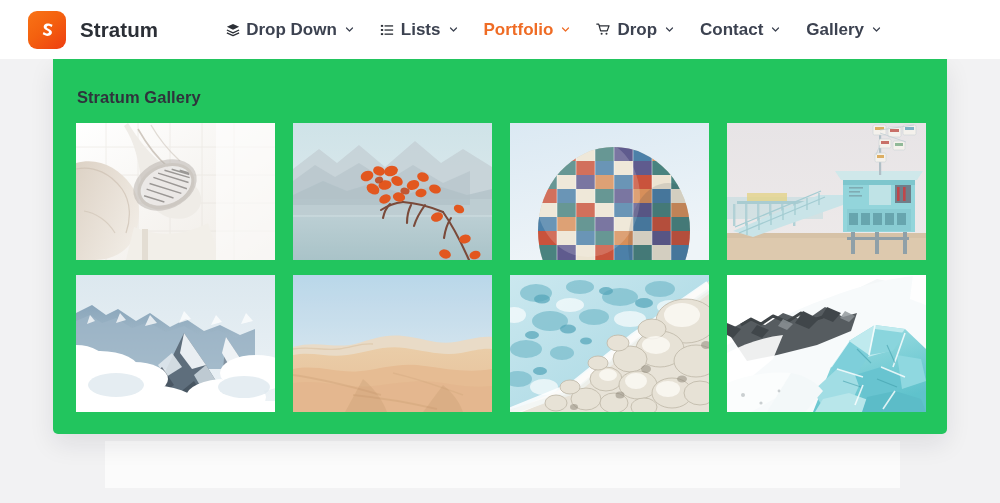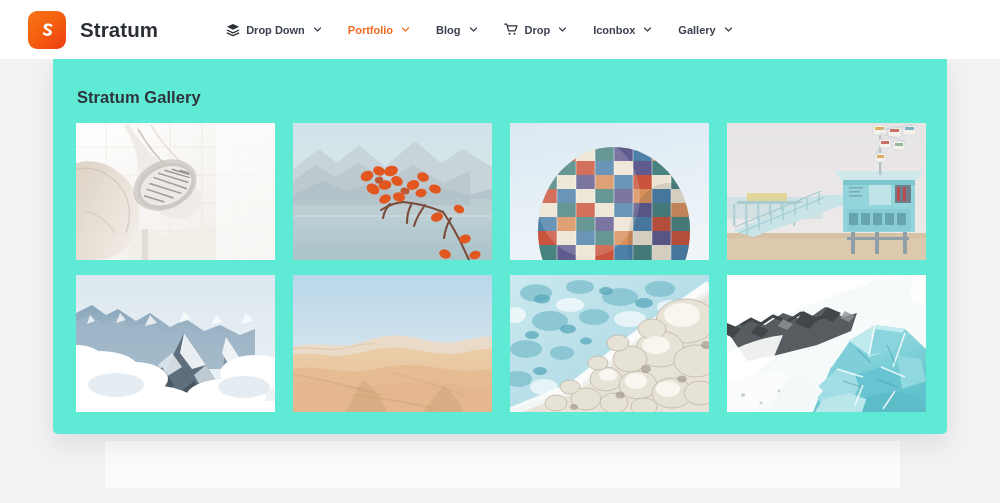--- a/index.html
+++ b/index.html
@@ -59,21 +59,21 @@
     display: flex;
     align-items: center;
     margin-left: 54px;
   }
 
   .nav-item {
     display: flex;
     align-items: center;
     gap: 6px;
     padding: 0 13px;
-    font-size: 11px;
+    font-size: 17px;
     font-weight: 600;
     color: #3c4250;
     white-space: nowrap;
     cursor: pointer;
     height: 59px;
   }
 
   .nav-item.is-active { color: #ef6c25; }
 
   .nav-icon {
@@ -106,21 +106,21 @@
     z-index: 1;
   }
 
   
   .gallery-card {
     position: absolute;
     left: 53px;
     top: 59px;
     width: 894px;
     height: 375px;
-    background: #5eead4;
+    background: #22c55e;
     border-radius: 0 0 5px 5px;
     box-shadow: 0 10px 26px rgba(20, 26, 40, .09);
     z-index: 10;
     padding: 0 23px;
   }
 
   .gallery-title {
     font-size: 16.5px;
     font-weight: 700;
     color: #2f333c;
@@ -174,58 +174,68 @@
         </svg>
       </span>
       <span>Drop Down</span>
       <span class="nav-caret">
         <svg width="9" height="9" viewBox="0 0 12 12" aria-hidden="true">
             <path d="M2 4l4 4 4-4" stroke="#3c4250" stroke-width="1.6" fill="none" stroke-linecap="round" stroke-linejoin="round"></path>
           </svg>
       </span>
     </div>
 
+    <div class="nav-item">
+      <span class="nav-icon">
+        <svg width="14" height="14" viewBox="0 0 16 16" aria-hidden="true">
+          <rect x="1" y="2.2" width="2.6" height="2.2" fill="#2b2f36"></rect>
+          <rect x="1" y="6.9" width="2.6" height="2.2" fill="#2b2f36"></rect>
+          <rect x="1" y="11.6" width="2.6" height="2.2" fill="#2b2f36"></rect>
+          <rect x="5.2" y="2.6" width="9.8" height="1.5" fill="#2b2f36"></rect>
+          <rect x="5.2" y="7.3" width="9.8" height="1.5" fill="#2b2f36"></rect>
+          <rect x="5.2" y="12" width="9.8" height="1.5" fill="#2b2f36"></rect>
+        </svg>
+      </span>
+      <span>Lists</span>
+      <span class="nav-caret">
+        <svg width="9" height="9" viewBox="0 0 12 12" aria-hidden="true">
+            <path d="M2 4l4 4 4-4" stroke="#3c4250" stroke-width="1.6" fill="none" stroke-linecap="round" stroke-linejoin="round"></path>
+          </svg>
+      </span>
+    </div>
 
     <div class="nav-item is-active">
       <span>Portfolio</span>
       <span class="nav-caret">
         <svg width="9" height="9" viewBox="0 0 12 12" aria-hidden="true">
             <path d="M2 4l4 4 4-4" stroke="#ef6c25" stroke-width="1.6" fill="none" stroke-linecap="round" stroke-linejoin="round"></path>
           </svg>
       </span>
     </div>
 
-    <div class="nav-item">
-      <span>Blog</span>
-      <span class="nav-caret">
-        <svg width="9" height="9" viewBox="0 0 12 12" aria-hidden="true">
-            <path d="M2 4l4 4 4-4" stroke="#3c4250" stroke-width="1.6" fill="none" stroke-linecap="round" stroke-linejoin="round"></path>
-          </svg>
-      </span>
-    </div>
 
     <div class="nav-item">
       <span class="nav-icon">
         <svg width="15" height="15" viewBox="0 0 16 16" aria-hidden="true">
           <path d="M0.8 2.2h2.1l2.0 7.2h7.0l2.0-5.3H4.0" stroke="#2b2f36" stroke-width="1.3" fill="none" stroke-linecap="round" stroke-linejoin="round"></path>
           <circle cx="6.0" cy="12.6" r="1.1" fill="#2b2f36"></circle>
           <circle cx="11.2" cy="12.6" r="1.1" fill="#2b2f36"></circle>
         </svg>
       </span>
       <span>Drop</span>
       <span class="nav-caret">
         <svg width="9" height="9" viewBox="0 0 12 12" aria-hidden="true">
             <path d="M2 4l4 4 4-4" stroke="#3c4250" stroke-width="1.6" fill="none" stroke-linecap="round" stroke-linejoin="round"></path>
           </svg>
       </span>
     </div>
 
 
     <div class="nav-item">
-      <span>Iconbox</span>
+      <span>Contact</span>
       <span class="nav-caret">
         <svg width="9" height="9" viewBox="0 0 12 12" aria-hidden="true">
             <path d="M2 4l4 4 4-4" stroke="#3c4250" stroke-width="1.6" fill="none" stroke-linecap="round" stroke-linejoin="round"></path>
           </svg>
       </span>
     </div>
 
     <div class="nav-item">
       <span>Gallery</span>
       <span class="nav-caret">

